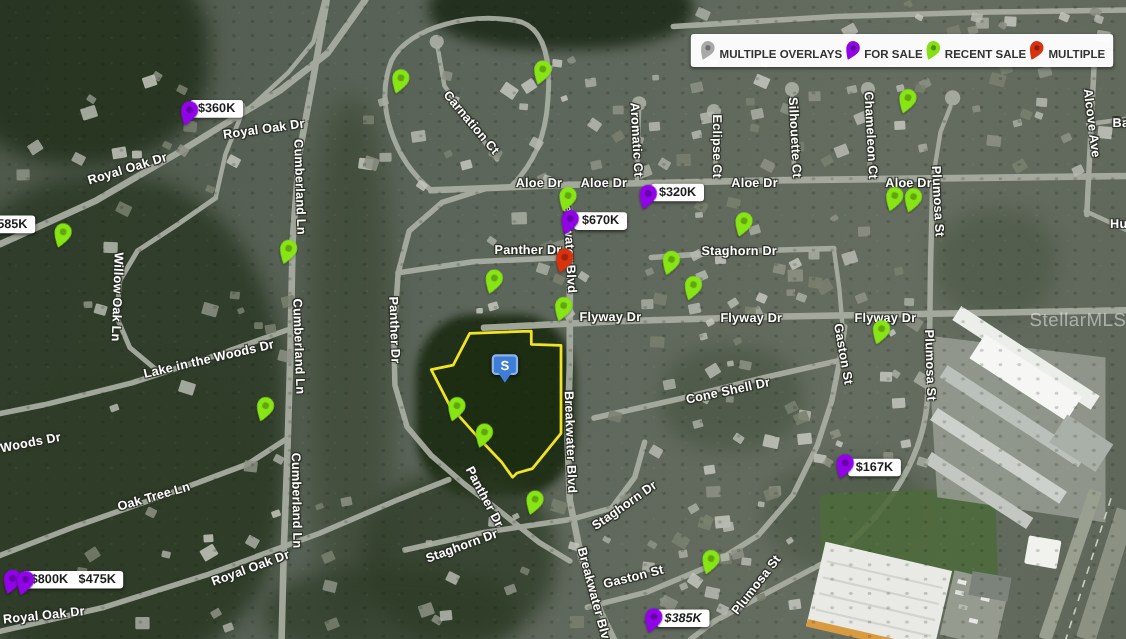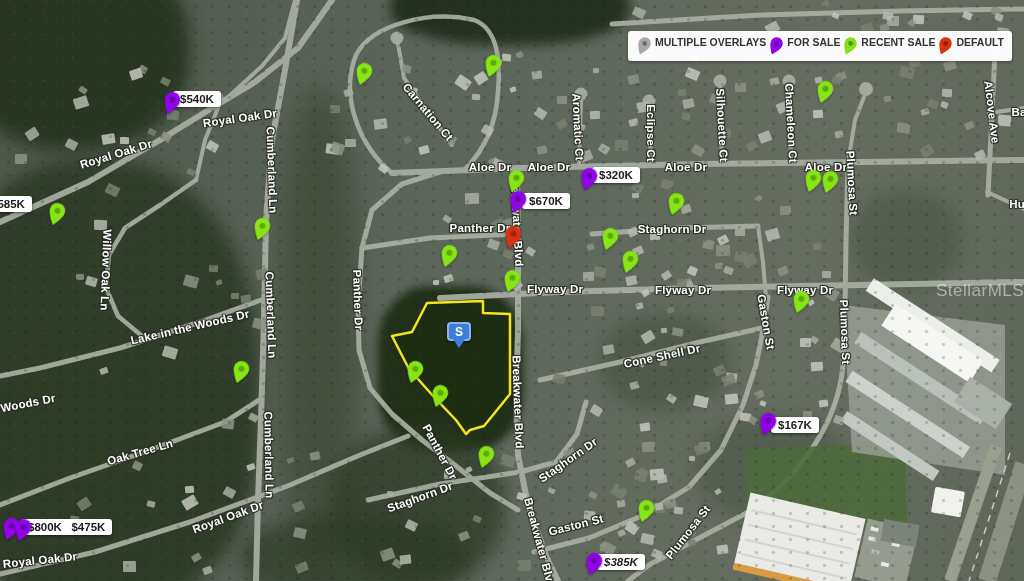--- a/index.html
+++ b/index.html
@@ -41,21 +41,21 @@
   .pin svg{display:block;}
   .subject{position:absolute;z-index:44;width:24px;height:19px;background:#3e7ed8;border:2px solid #8fb4e8;
     border-radius:4px;color:#fff;font-size:12px;font-weight:bold;display:flex;align-items:center;justify-content:center;
     box-shadow:0 1px 3px rgba(0,0,0,.5);}
   .subject::after{content:"";position:absolute;left:50%;top:100%;transform:translateX(-50%);
     border-left:6px solid transparent;border-right:6px solid transparent;border-top:9px solid #3e7ed8;}
   .watermark{position:absolute;z-index:55;color:rgba(255,255,255,.48);font-size:17px;letter-spacing:.5px;pointer-events:none;}
   .legend{position:absolute;left:628px;top:31px;width:384px;height:30px;z-index:60;background:rgba(255,255,255,.97);
     border-radius:3px;box-shadow:0 1px 3px rgba(0,0,0,.4);display:flex;align-items:center;justify-content:space-evenly;
     padding:0 6px;}
-  .legend-item{display:flex;align-items:flex-start;gap:4px;}
+  .legend-item{display:flex;align-items:flex-end;gap:4px;}
   .legend-item span.txt{font-size:10.5px;font-weight:bold;color:#333;white-space:nowrap;}
   .legend-pin{width:15px;height:20px;transform:rotate(24deg);display:block;}
 </style>
 </head>
 <body>
 
 <div id="map">
 
   <div>
     <div class="blob f1"></div>
@@ -437,21 +437,21 @@
       <div class="street-label" style="left: 576px; top: 525px; transform: translate(-50%, -50%) rotate(-14deg);">Gaston St</div>
       <div class="street-label" style="left: 852px; top: 183px; transform: translate(-50%, -50%) rotate(87deg);">Plumosa St</div>
       <div class="street-label" style="left: 845px; top: 332px; transform: translate(-50%, -50%) rotate(88deg);">Plumosa St</div>
       <div class="street-label" style="left: 688px; top: 532px; transform: translate(-50%, -50%) rotate(-52deg);">Plumosa St</div>
       <div class="street-label" style="left: 568px; top: 460px; transform: translate(-50%, -50%) rotate(-35deg);">Staghorn Dr</div>
       <div class="street-label" style="left: 420px; top: 497px; transform: translate(-50%, -50%) rotate(-20deg);">Staghorn Dr</div>
       <div class="street-label" style="left: 1019px; top: 112px; transform: translate(-50%, -50%) rotate(0deg);">Ba</div>
       <div class="street-label" style="left: 1017px; top: 204px; transform: translate(-50%, -50%) rotate(0deg);">Hu</div>
     </div>
   <div id="prices">
-      <div class="price-pill" style="left: 173px; top: 91px;">$540K</div>
+      <div class="price-pill" style="left: 173px; top: 91px;">$360K</div>
       <div class="price-pill" style="left: -16px; top: 196px;">$585K</div>
       <div class="price-pill" style="left: 522px; top: 193px;">$670K</div>
       <div class="price-pill" style="left: 592px; top: 167px;">$320K</div>
       <div class="price-pill" style="left: 771px; top: 417px;">$167K</div>
       <div class="price-pill" style="left: 597px; top: 554px; font-style: italic;">$385K</div>
       <div class="price-pill" style="left: 21px; top: 519px;">$800K   $475K</div>
     </div>
   <div id="pins">
       <div class="pin" style="left: 157.5px; top: 90px;">
         <svg viewBox="0 0 19 25" width="19" height="25">
@@ -643,16 +643,16 @@
           <path class="lp" d="M9.5 24 C9.5 24 1.8 14.8 1.8 9.3 C1.8 4.6 5.2 1.2 9.5 1.2 C13.8 1.2 17.2 4.6 17.2 9.3 C17.2 14.8 9.5 24 9.5 24 Z" fill="#84e015"></path>
           <circle cx="9.5" cy="9" r="3" fill="rgba(0,0,0,.35)"></circle>
         </svg>
       <span class="txt">RECENT SALE</span>
     </div>
     <div class="legend-item">
       <svg class="legend-pin" viewBox="0 0 19 25">
           <path class="lp" d="M9.5 24 C9.5 24 1.8 14.8 1.8 9.3 C1.8 4.6 5.2 1.2 9.5 1.2 C13.8 1.2 17.2 4.6 17.2 9.3 C17.2 14.8 9.5 24 9.5 24 Z" fill="#d8320f"></path>
           <circle cx="9.5" cy="9" r="3" fill="rgba(0,0,0,.35)"></circle>
         </svg>
-      <span class="txt">DEFAULT</span>
+      <span class="txt">MULTIPLE</span>
     </div>
   </div>
 </div>
 
 </body></html>

